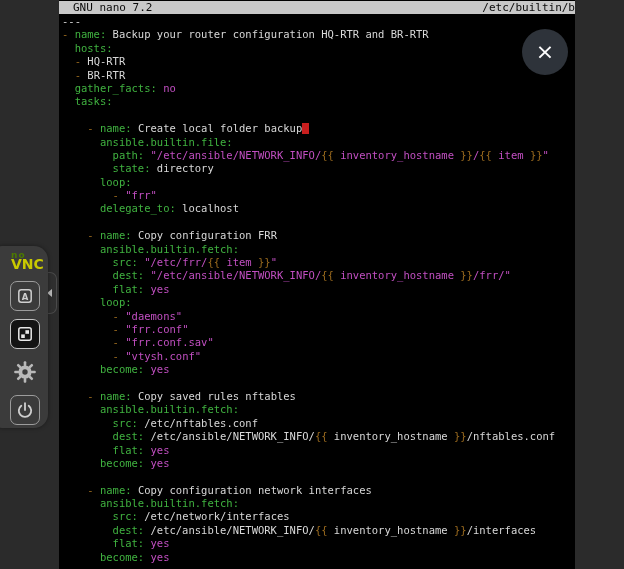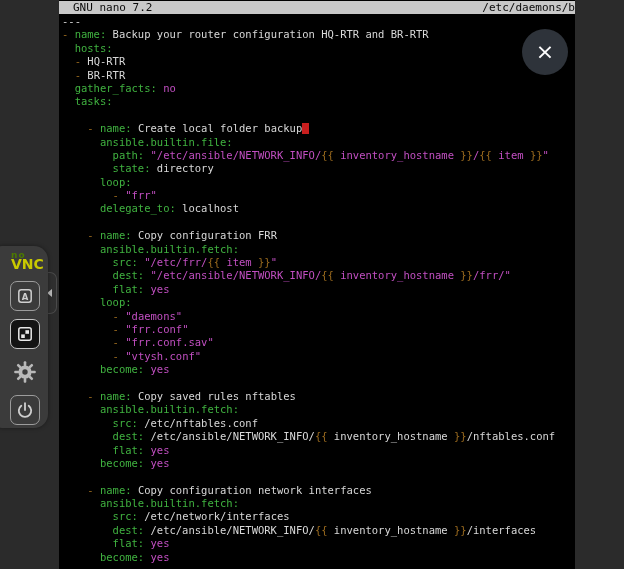--- a/index.html
+++ b/index.html
@@ -130,19 +130,19 @@
             <path d="M10.3 9.8 A6.2 6.2 0 1 0 17.7 9.8" fill="none" stroke="#cfcfcf" stroke-width="1.8" stroke-linecap="round"></path>
           </svg>
         </span>
       </button>
     </div>
 </div>
 
 <div class="terminal">
   <div class="titlebar">
     <span class="tb-left">GNU nano 7.2</span>
-    <span class="tb-right">/etc/daemons/b</span>
+    <span class="tb-right">/etc/builtin/b</span>
   </div>
   <div class="editor"><div class="line"><span class="txt">---</span></div><div class="line"><span class="pun">- </span><span class="key">name:</span><span class="txt"> Backup your router configuration HQ-RTR and BR-RTR</span></div><div class="line"><span class="txt">  </span><span class="key">hosts:</span></div><div class="line"><span class="txt">  </span><span class="pun">- </span><span class="txt">HQ-RTR</span></div><div class="line"><span class="txt">  </span><span class="pun">- </span><span class="txt">BR-RTR</span></div><div class="line"><span class="txt">  </span><span class="key">gather_facts:</span><span class="txt"> </span><span class="str">no</span></div><div class="line"><span class="txt">  </span><span class="key">tasks:</span></div><div class="line"></div><div class="line"><span class="txt">    </span><span class="pun">- </span><span class="key">name:</span><span class="txt"> Create local folder backup</span><span class="cursor"></span></div><div class="line"><span class="txt">      </span><span class="key">ansible.builtin.file:</span></div><div class="line"><span class="txt">        </span><span class="key">path:</span><span class="txt"> </span><span class="str">"/etc/ansible/NETWORK_INFO/</span><span class="pun">{{</span><span class="str"> inventory_hostname </span><span class="pun">}}</span><span class="str">/</span><span class="pun">{{</span><span class="str"> item </span><span class="pun">}}</span><span class="str">"</span></div><div class="line"><span class="txt">        </span><span class="key">state:</span><span class="txt"> directory</span></div><div class="line"><span class="txt">      </span><span class="key">loop:</span></div><div class="line"><span class="txt">        </span><span class="pun">- </span><span class="str">"frr"</span></div><div class="line"><span class="txt">      </span><span class="key">delegate_to:</span><span class="txt"> localhost</span></div><div class="line"></div><div class="line"><span class="txt">    </span><span class="pun">- </span><span class="key">name:</span><span class="txt"> Copy configuration FRR</span></div><div class="line"><span class="txt">      </span><span class="key">ansible.builtin.fetch:</span></div><div class="line"><span class="txt">        </span><span class="key">src:</span><span class="txt"> </span><span class="str">"/etc/frr/</span><span class="pun">{{</span><span class="str"> item </span><span class="pun">}}</span><span class="str">"</span></div><div class="line"><span class="txt">        </span><span class="key">dest:</span><span class="txt"> </span><span class="str">"/etc/ansible/NETWORK_INFO/</span><span class="pun">{{</span><span class="str"> inventory_hostname </span><span class="pun">}}</span><span class="str">/frr/"</span></div><div class="line"><span class="txt">        </span><span class="key">flat:</span><span class="txt"> </span><span class="str">yes</span></div><div class="line"><span class="txt">      </span><span class="key">loop:</span></div><div class="line"><span class="txt">        </span><span class="pun">- </span><span class="str">"daemons"</span></div><div class="line"><span class="txt">        </span><span class="pun">- </span><span class="str">"frr.conf"</span></div><div class="line"><span class="txt">        </span><span class="pun">- </span><span class="str">"frr.conf.sav"</span></div><div class="line"><span class="txt">        </span><span class="pun">- </span><span class="str">"vtysh.conf"</span></div><div class="line"><span class="txt">      </span><span class="key">become:</span><span class="txt"> </span><span class="str">yes</span></div><div class="line"></div><div class="line"><span class="txt">    </span><span class="pun">- </span><span class="key">name:</span><span class="txt"> Copy saved rules nftables</span></div><div class="line"><span class="txt">      </span><span class="key">ansible.builtin.fetch:</span></div><div class="line"><span class="txt">        </span><span class="key">src:</span><span class="txt"> /etc/nftables.conf</span></div><div class="line"><span class="txt">        </span><span class="key">dest:</span><span class="txt"> /etc/ansible/NETWORK_INFO/</span><span class="pun">{{</span><span class="txt"> inventory_hostname </span><span class="pun">}}</span><span class="txt">/nftables.conf</span></div><div class="line"><span class="txt">        </span><span class="key">flat:</span><span class="txt"> </span><span class="str">yes</span></div><div class="line"><span class="txt">      </span><span class="key">become:</span><span class="txt"> </span><span class="str">yes</span></div><div class="line"></div><div class="line"><span class="txt">    </span><span class="pun">- </span><span class="key">name:</span><span class="txt"> Copy configuration network interfaces</span></div><div class="line"><span class="txt">      </span><span class="key">ansible.builtin.fetch:</span></div><div class="line"><span class="txt">        </span><span class="key">src:</span><span class="txt"> /etc/network/interfaces</span></div><div class="line"><span class="txt">        </span><span class="key">dest:</span><span class="txt"> /etc/ansible/NETWORK_INFO/</span><span class="pun">{{</span><span class="txt"> inventory_hostname </span><span class="pun">}}</span><span class="txt">/interfaces</span></div><div class="line"><span class="txt">        </span><span class="key">flat:</span><span class="txt"> </span><span class="str">yes</span></div><div class="line"><span class="txt">      </span><span class="key">become:</span><span class="txt"> </span><span class="str">yes</span></div></div>
   <div class="close-btn">
     <span>×</span>
   </div>
 </div>
 
 </body></html>

